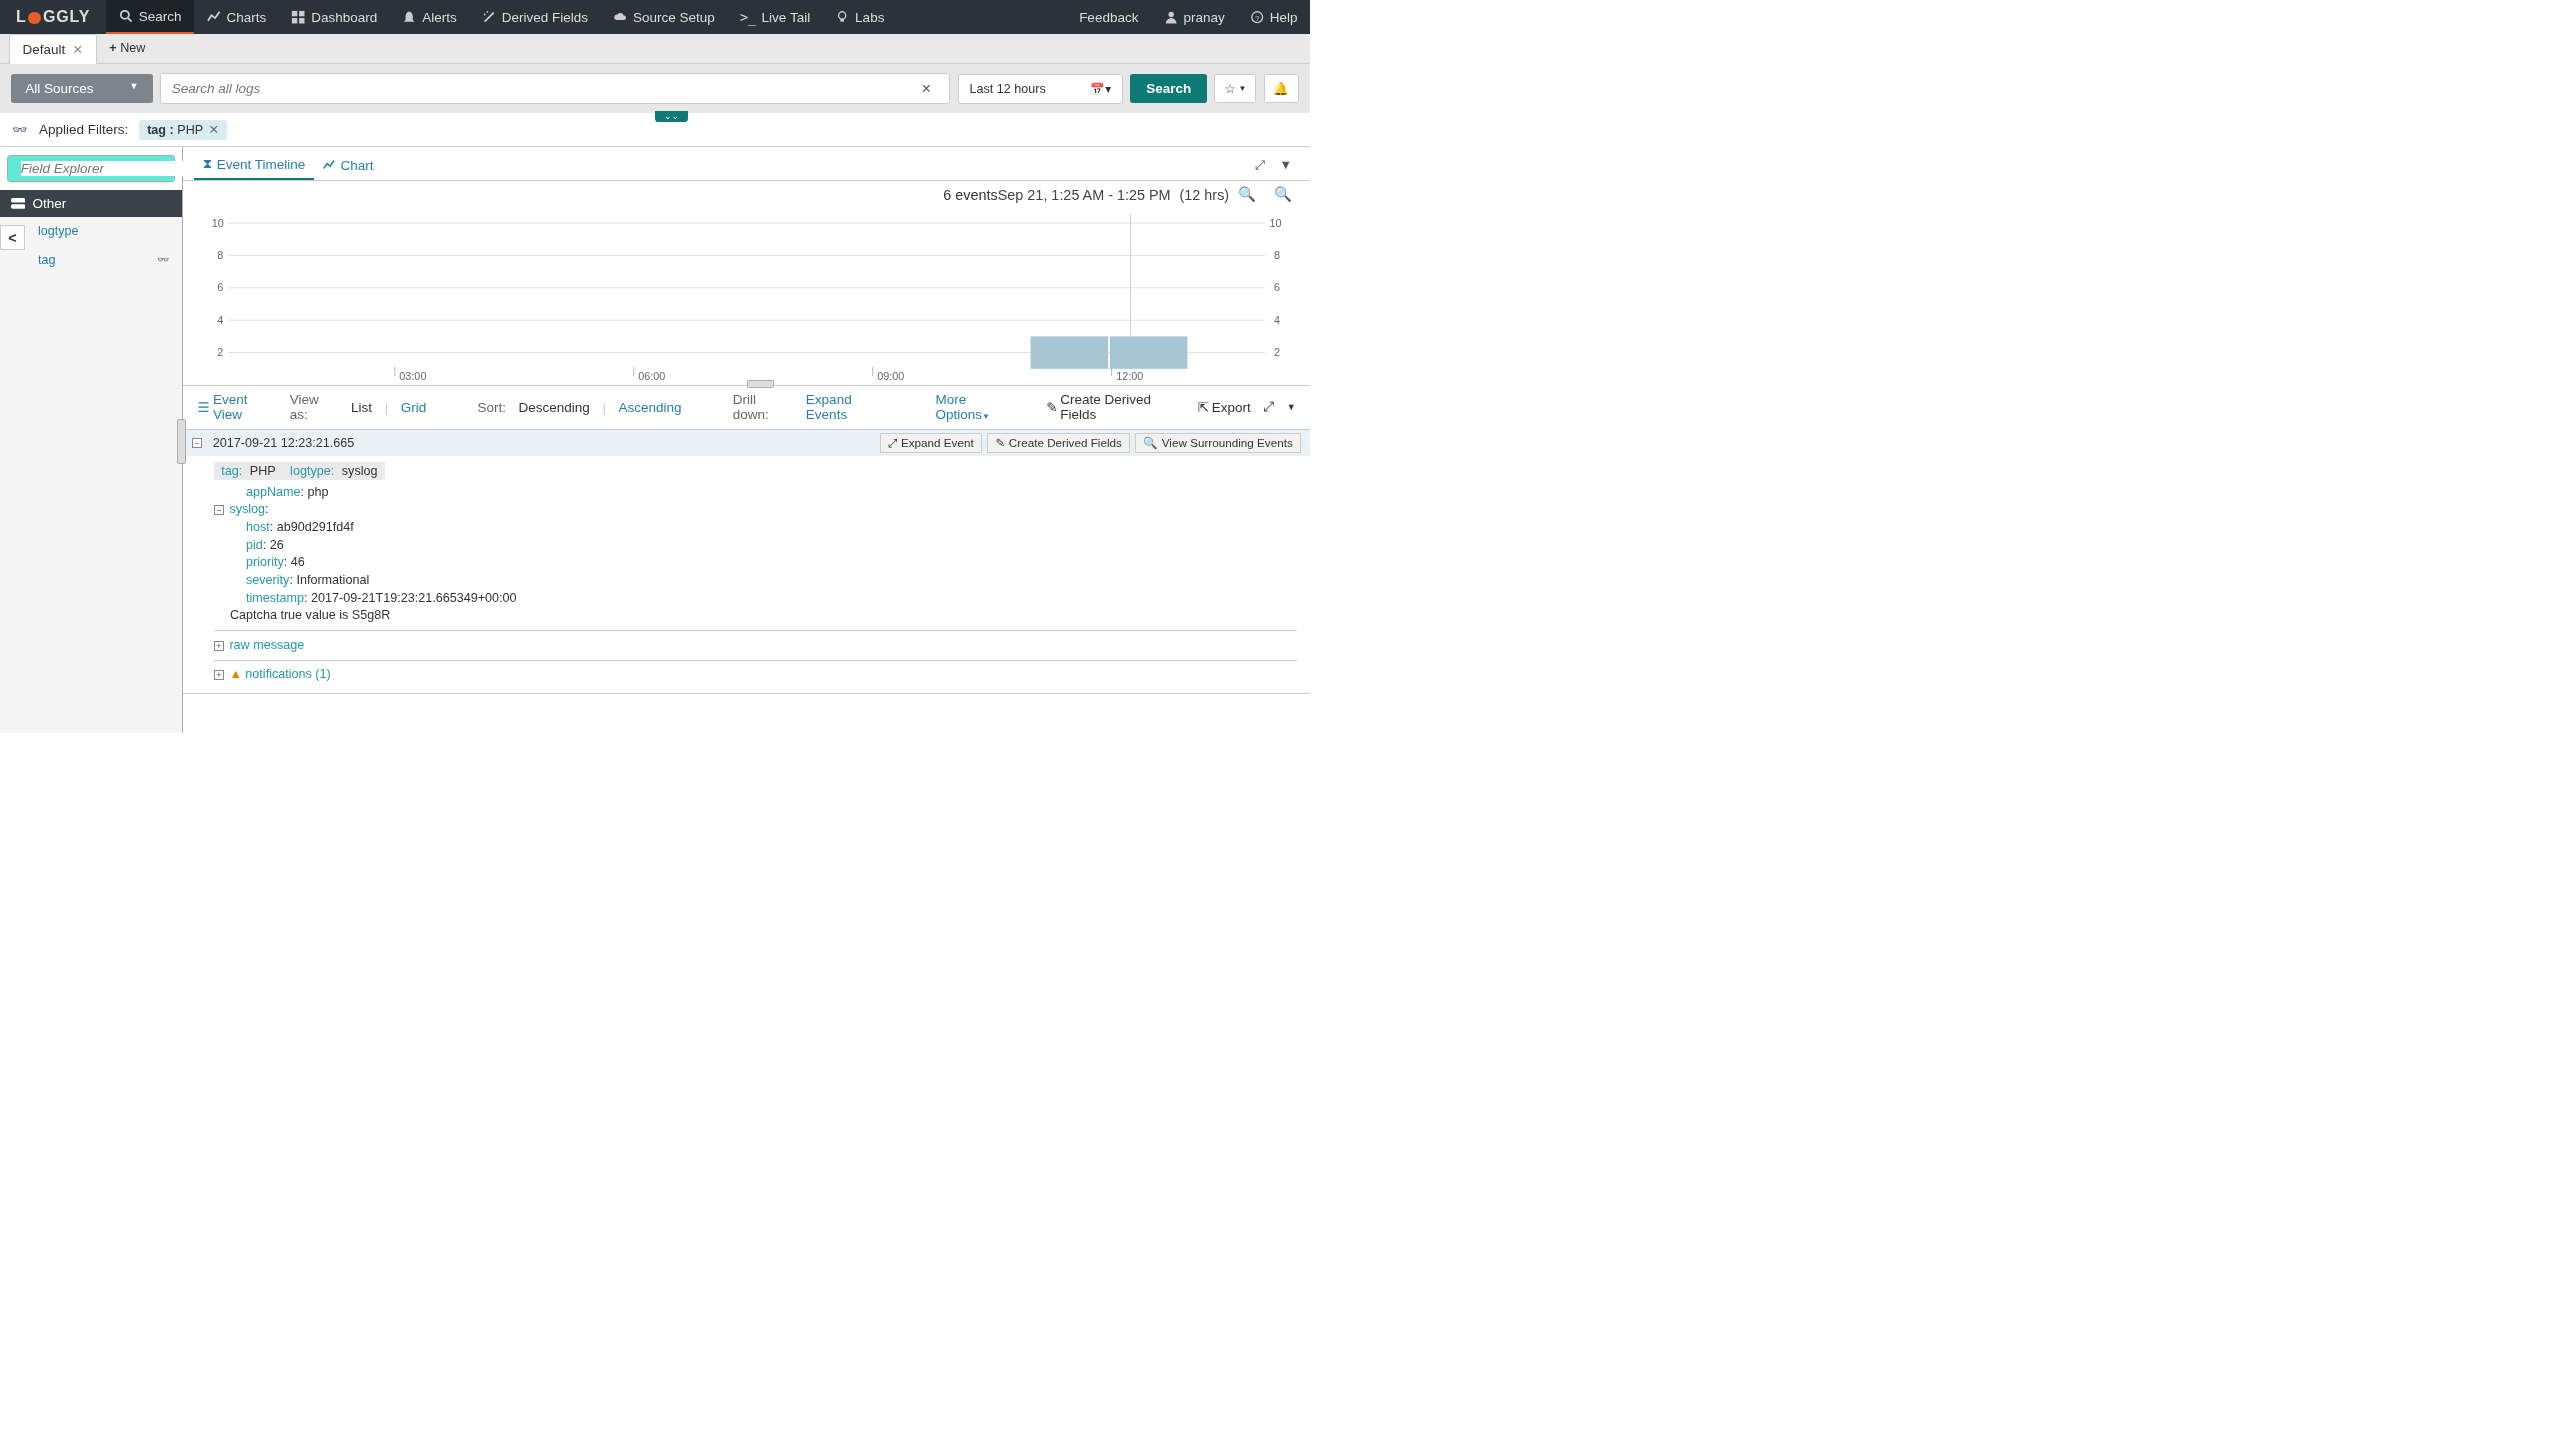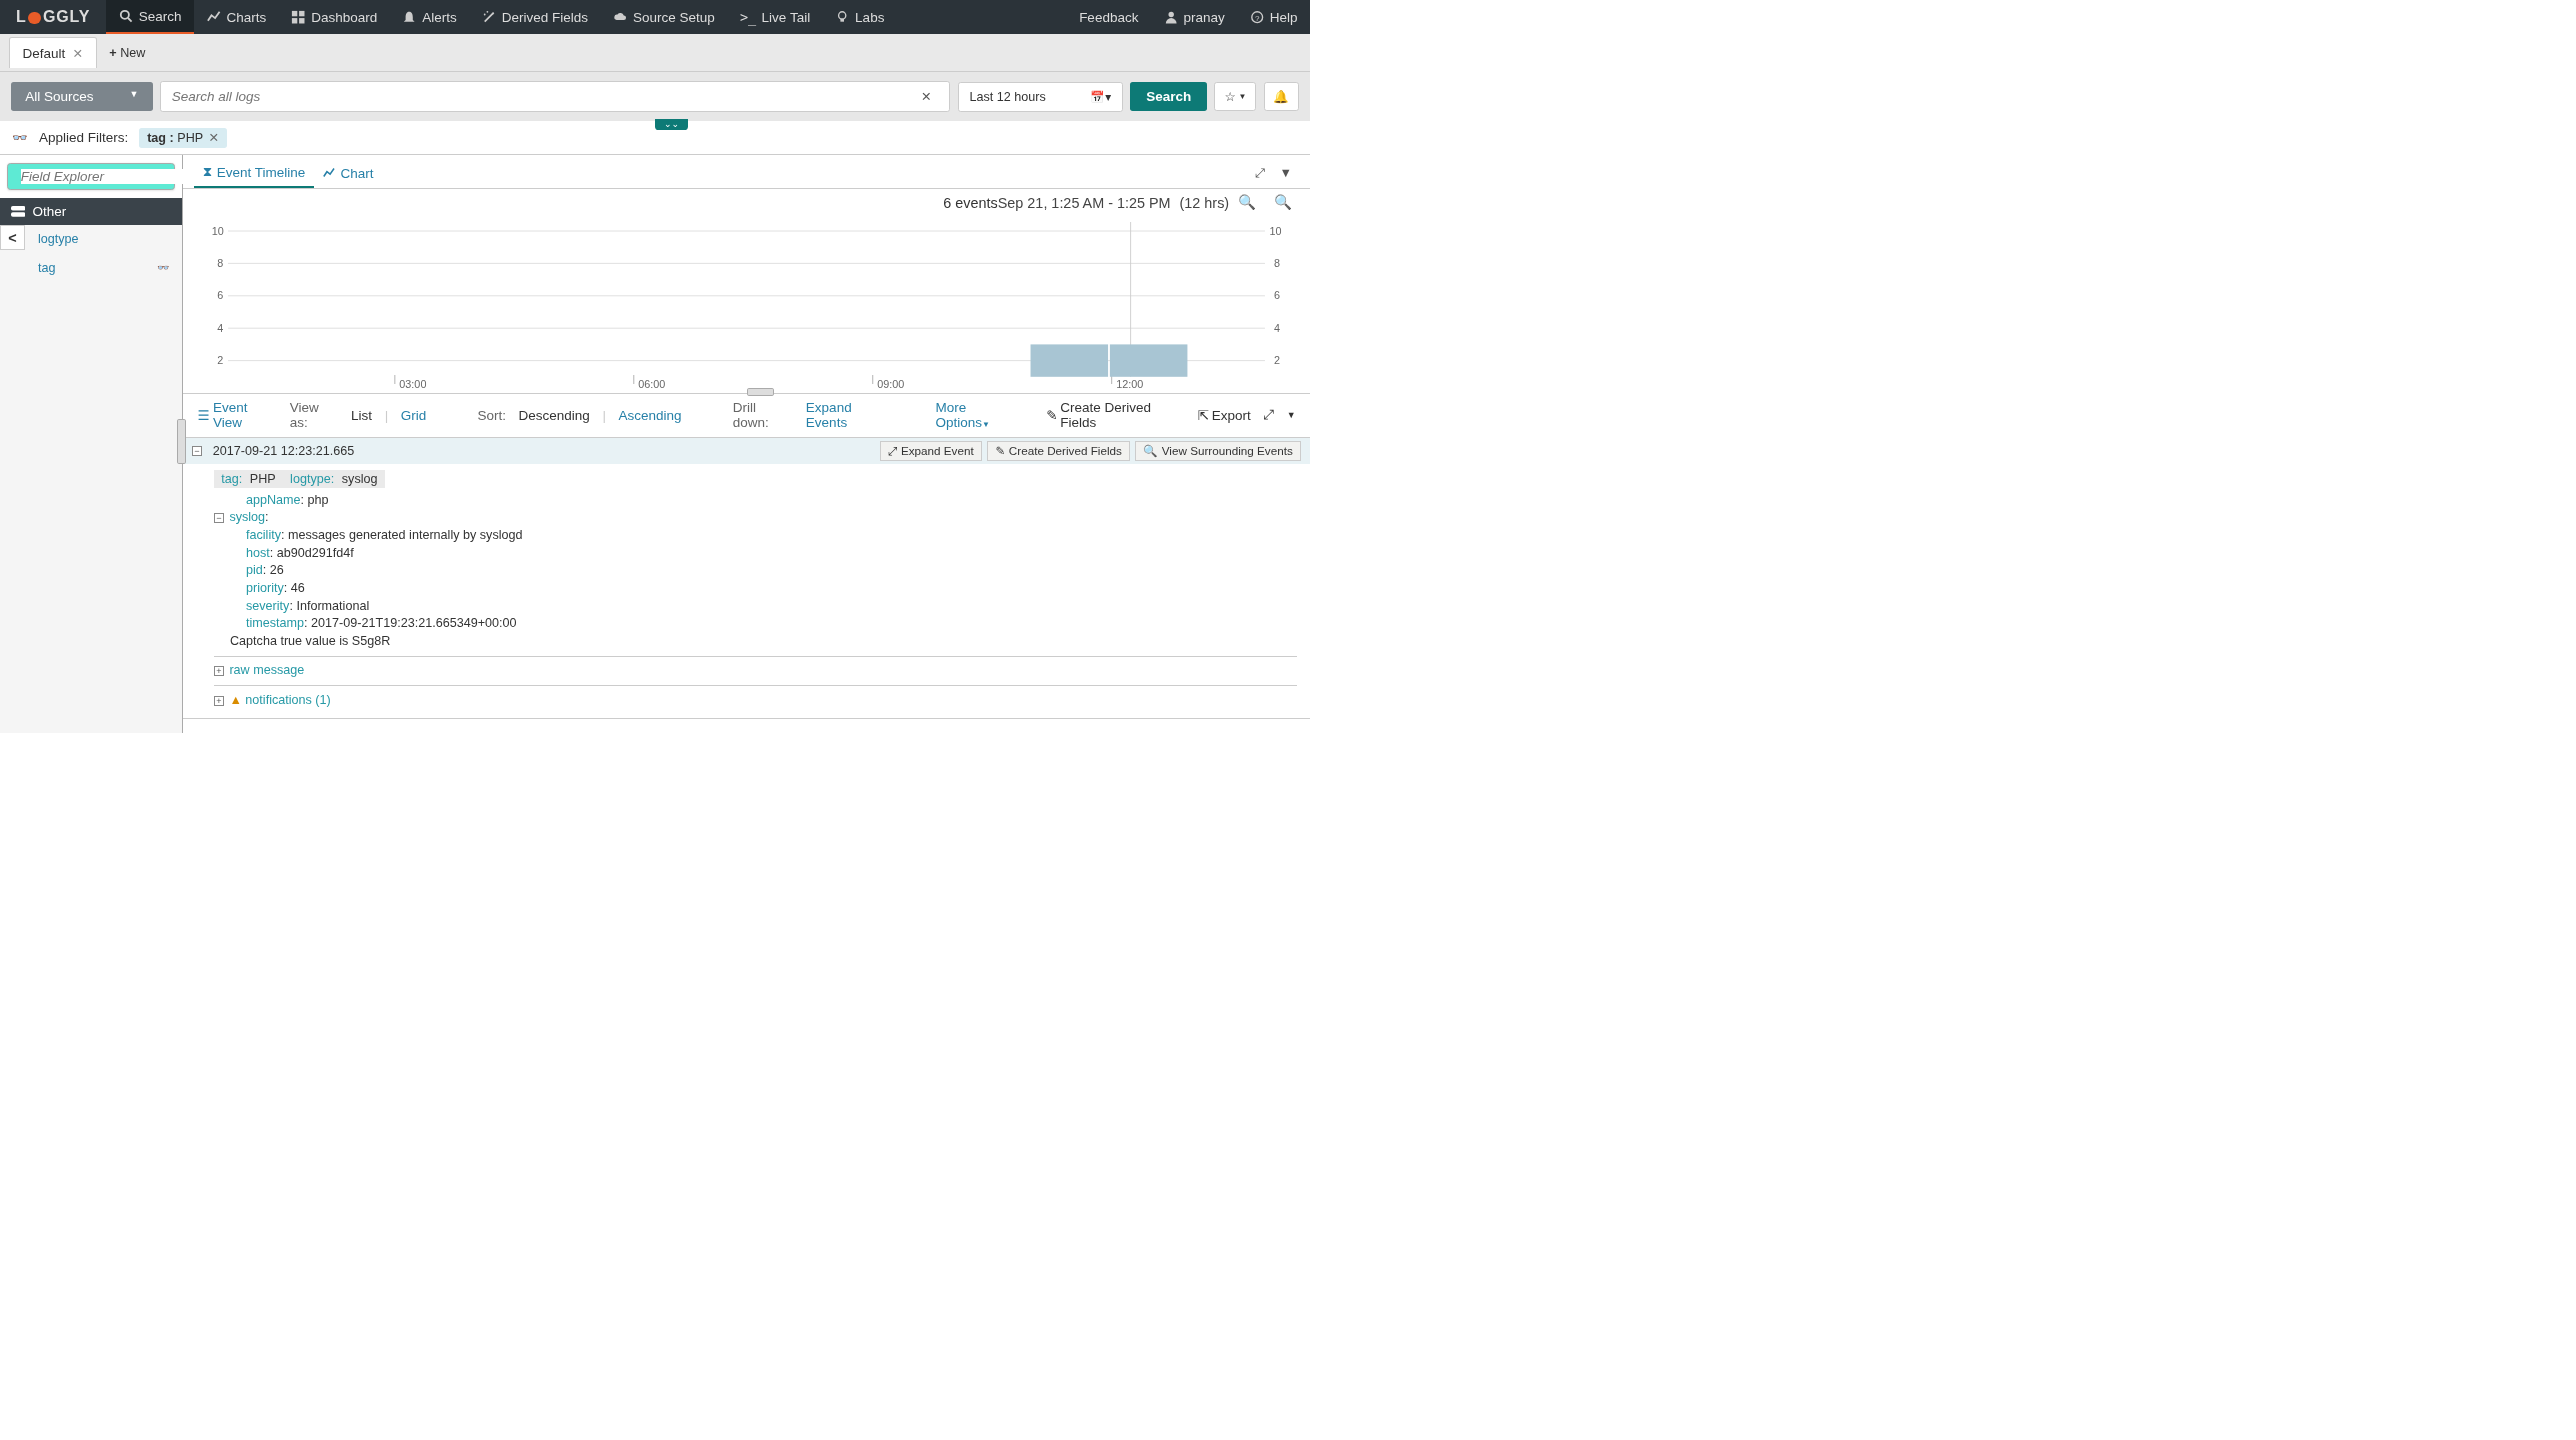--- a/index.html
+++ b/index.html
@@ -10,21 +10,21 @@
 .topnav { background:#2b3339; height:34px; display:flex; align-items:stretch; color:#ddd; }
 .logo { display:flex; align-items:center; padding:0 16px; font-weight:bold; font-size:16px; letter-spacing:0.9px; }
 .logo .o { display:inline-block; width:12.6px; height:12.6px; background:#e85c28; border-radius:50%; margin:0 1.8px; position:relative; top:0.9px; }
 .nav-item { display:flex; align-items:center; padding:0 12.6px; cursor:pointer; font-size:13.5px; gap:5.4px; }
 .nav-item.active { background:#1d2428; border-bottom:2.7px solid #e85c28; }
 .nav-spacer { flex:1; }
 .nav-item svg, .nav-item .ico { width:14.4px; height:14.4px; fill:#ccc; }
 .user-ico { width:12.6px; height:12.6px; fill:#ccc; }
 
 
-.tabsrow { height:38px; background:#e9e9e9; display:flex; align-items:center; border-bottom:0.9px solid #ccc; }
+.tabsrow { height:30px; background:#e9e9e9; display:flex; align-items:flex-start; border-bottom:0.9px solid #ccc; }
 .tab { background:#fff; border:0.9px solid #ccc; border-bottom:none; padding:7.2px 12.6px; margin-left:9px; border-radius:2.7px 2.7px 0 0; display:flex; align-items:center; gap:7.2px; font-size:13.5px; }
 .tab .x { color:#888; cursor:pointer; font-size:12.6px; }
 .newtab { padding:7.2px 12.6px; color:#333; cursor:pointer; display:flex; align-items:center; gap:3.6px; }
 
 
 .searchrow { background:#e7e7e7; padding:9px 10.8px; display:flex; align-items:center; gap:7.2px; position:relative; }
 .srcbtn { background:#7c858c; color:#fff; padding:7.2px 14.4px; border-radius:2.7px; display:flex; align-items:flex-start; gap:36px; cursor:pointer; font-size:13.5px; }
 .srcbtn .car { font-size:9px; }
 .searchbox { flex:1; background:#fff; border:0.9px solid #ccc; border-radius:2.7px; padding:7.2px 10.8px; display:flex; align-items:center; }
 .searchbox input { flex:1; border:none; outline:none; font-size:13.5px; font-style:italic; color:#0c4a6e; }
@@ -385,21 +385,20 @@
                 </div>
             </div>
           </div>
           <div class="evt-body">
             <div class="evt-tags">
               <div class="evt-tagbox"><span class="key">tag:</span> <span class="val">PHP</span></div>
               <div class="evt-tagbox"><span class="key">logtype:</span> <span class="val">syslog</span></div>
             </div>
             <div class="evt-line indent2"><span class="key">appName</span>: <span class="val">php</span></div>
             <div class="evt-line"><span class="boxtoggle">−</span><span class="key">syslog</span>:</div>
-            <div class="evt-line indent2"><span class="key">facility</span>: <span class="val">messages generated internally by syslogd</span></div>
             <div class="evt-line indent2"><span class="key">host</span>: <span class="val">ab90d291fd4f</span></div>
             <div class="evt-line indent2"><span class="key">pid</span>: <span class="val">26</span></div>
             <div class="evt-line indent2"><span class="key">priority</span>: <span class="val">46</span></div>
             <div class="evt-line indent2"><span class="key">severity</span>: <span class="val">Informational</span></div>
             <div class="evt-line indent2"><span class="key">timestamp</span>: <span class="val">2017-09-21T19:23:21.665349+00:00</span></div>
             <div class="evt-line indent1"><span class="val">Captcha true value is S5g8R</span></div>
             <hr class="hr-thin">
             <div class="evt-line"><span class="boxtoggle">+</span><span class="key">raw message</span></div>
             <hr class="hr-thin">
             <div class="evt-line"><span class="boxtoggle">+</span><span class="warn-ico">▲</span> <span class="key">notifications (1)</span></div>

